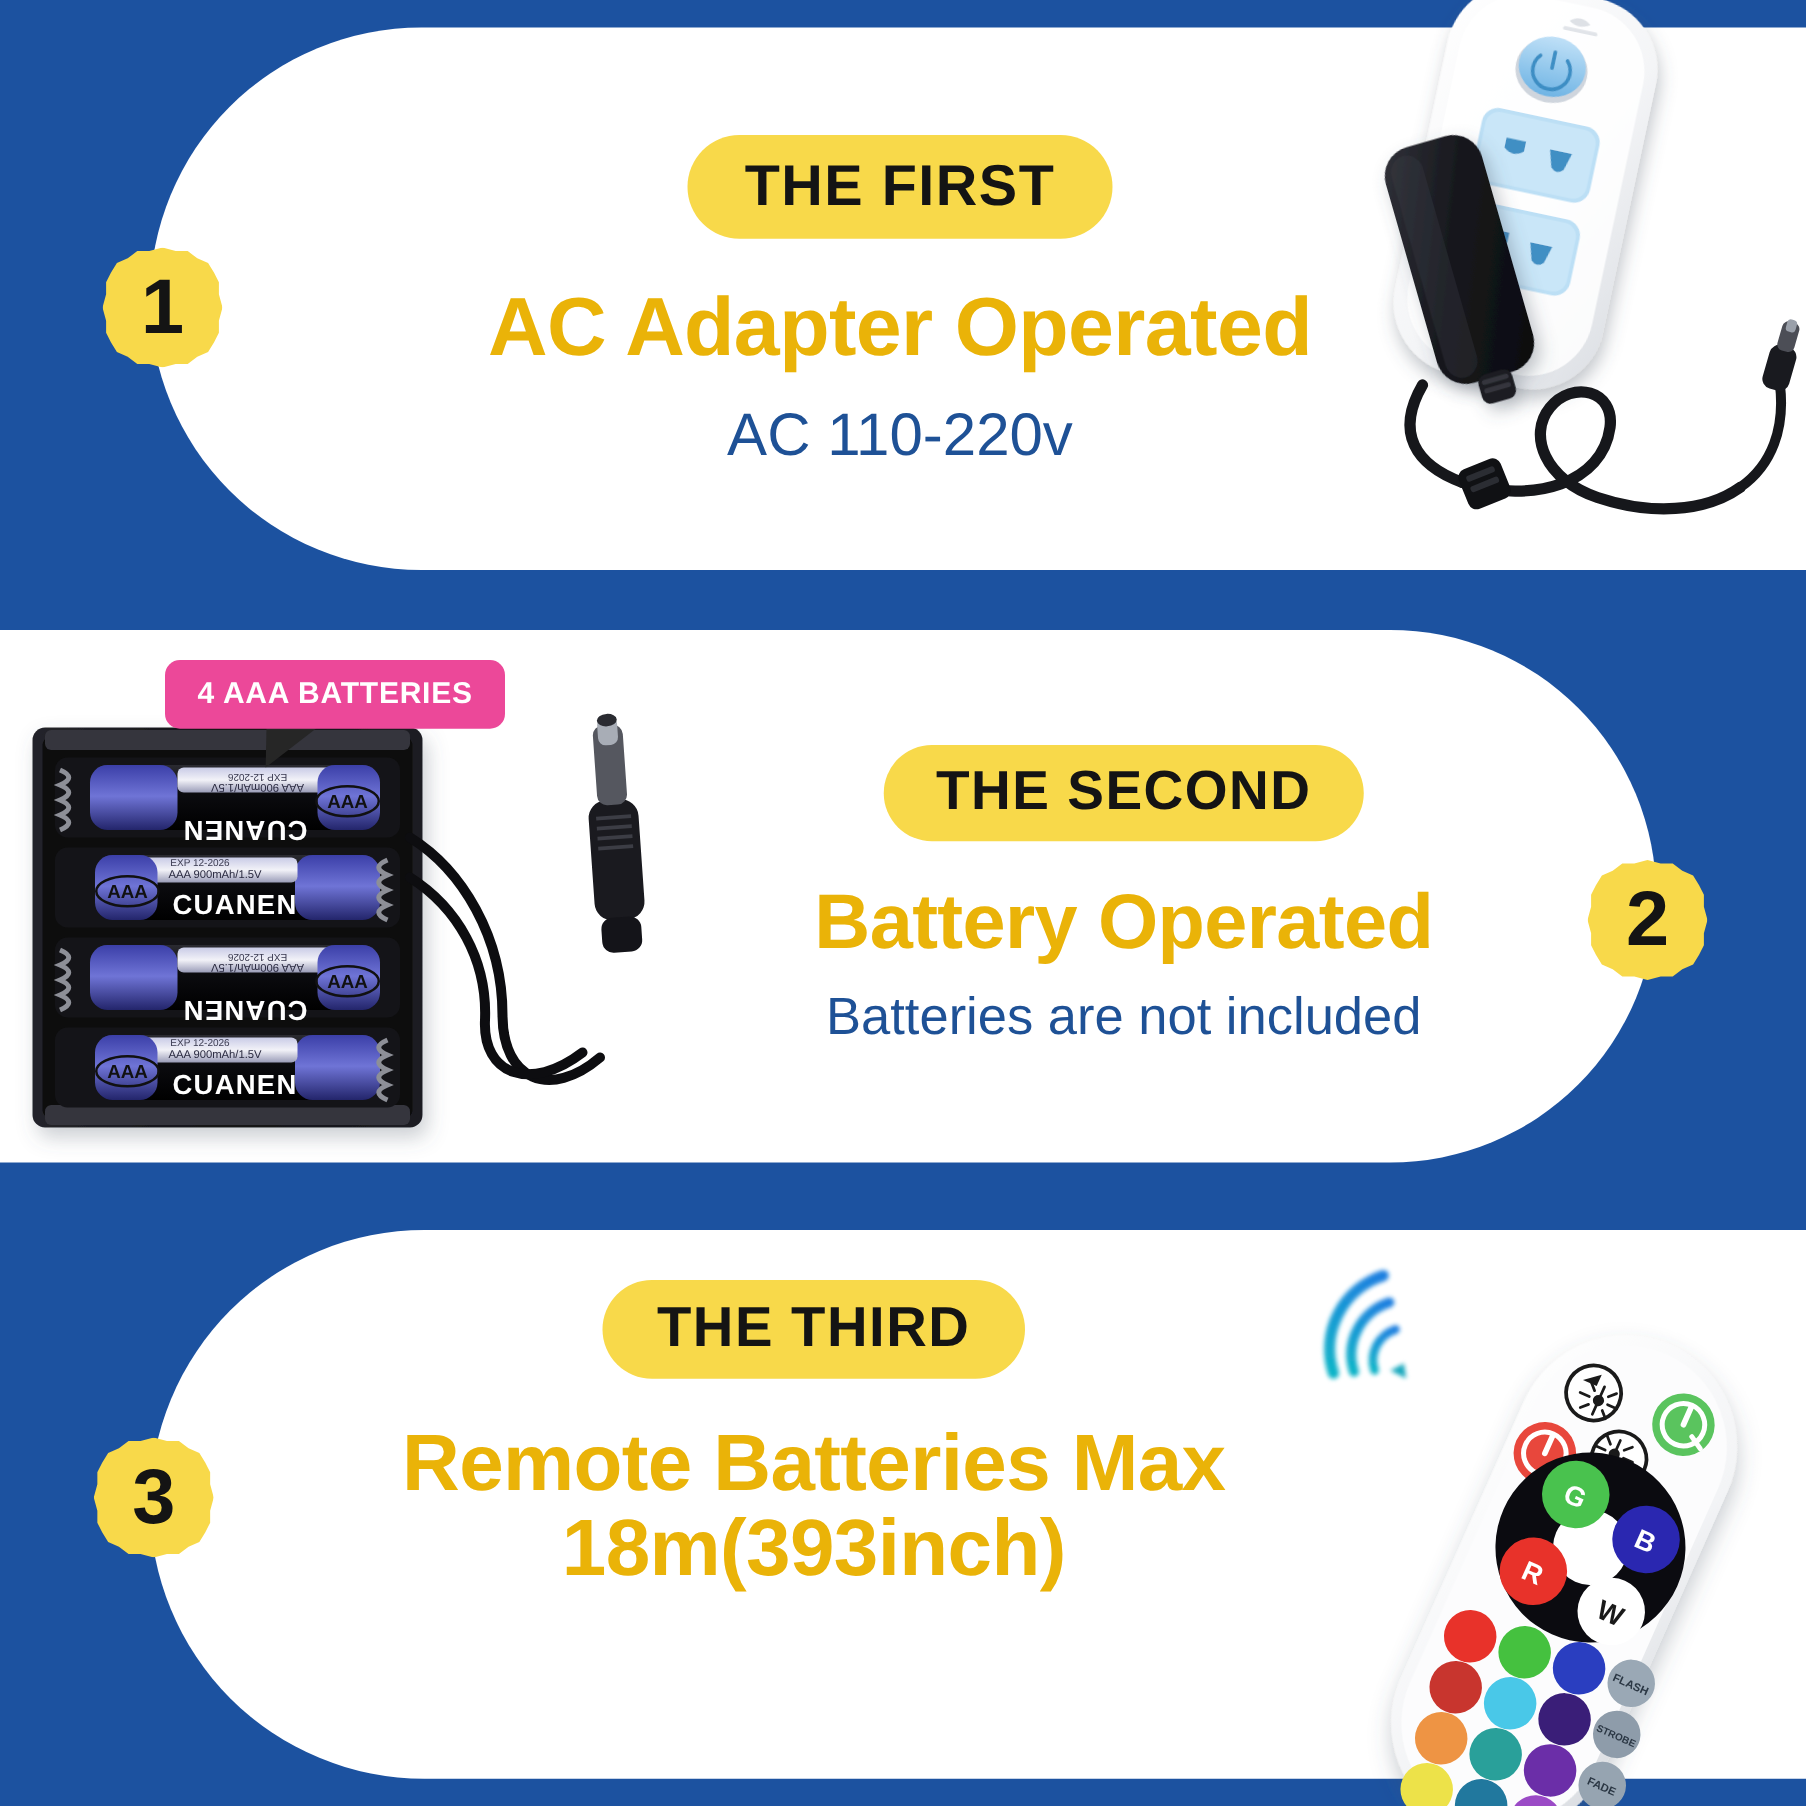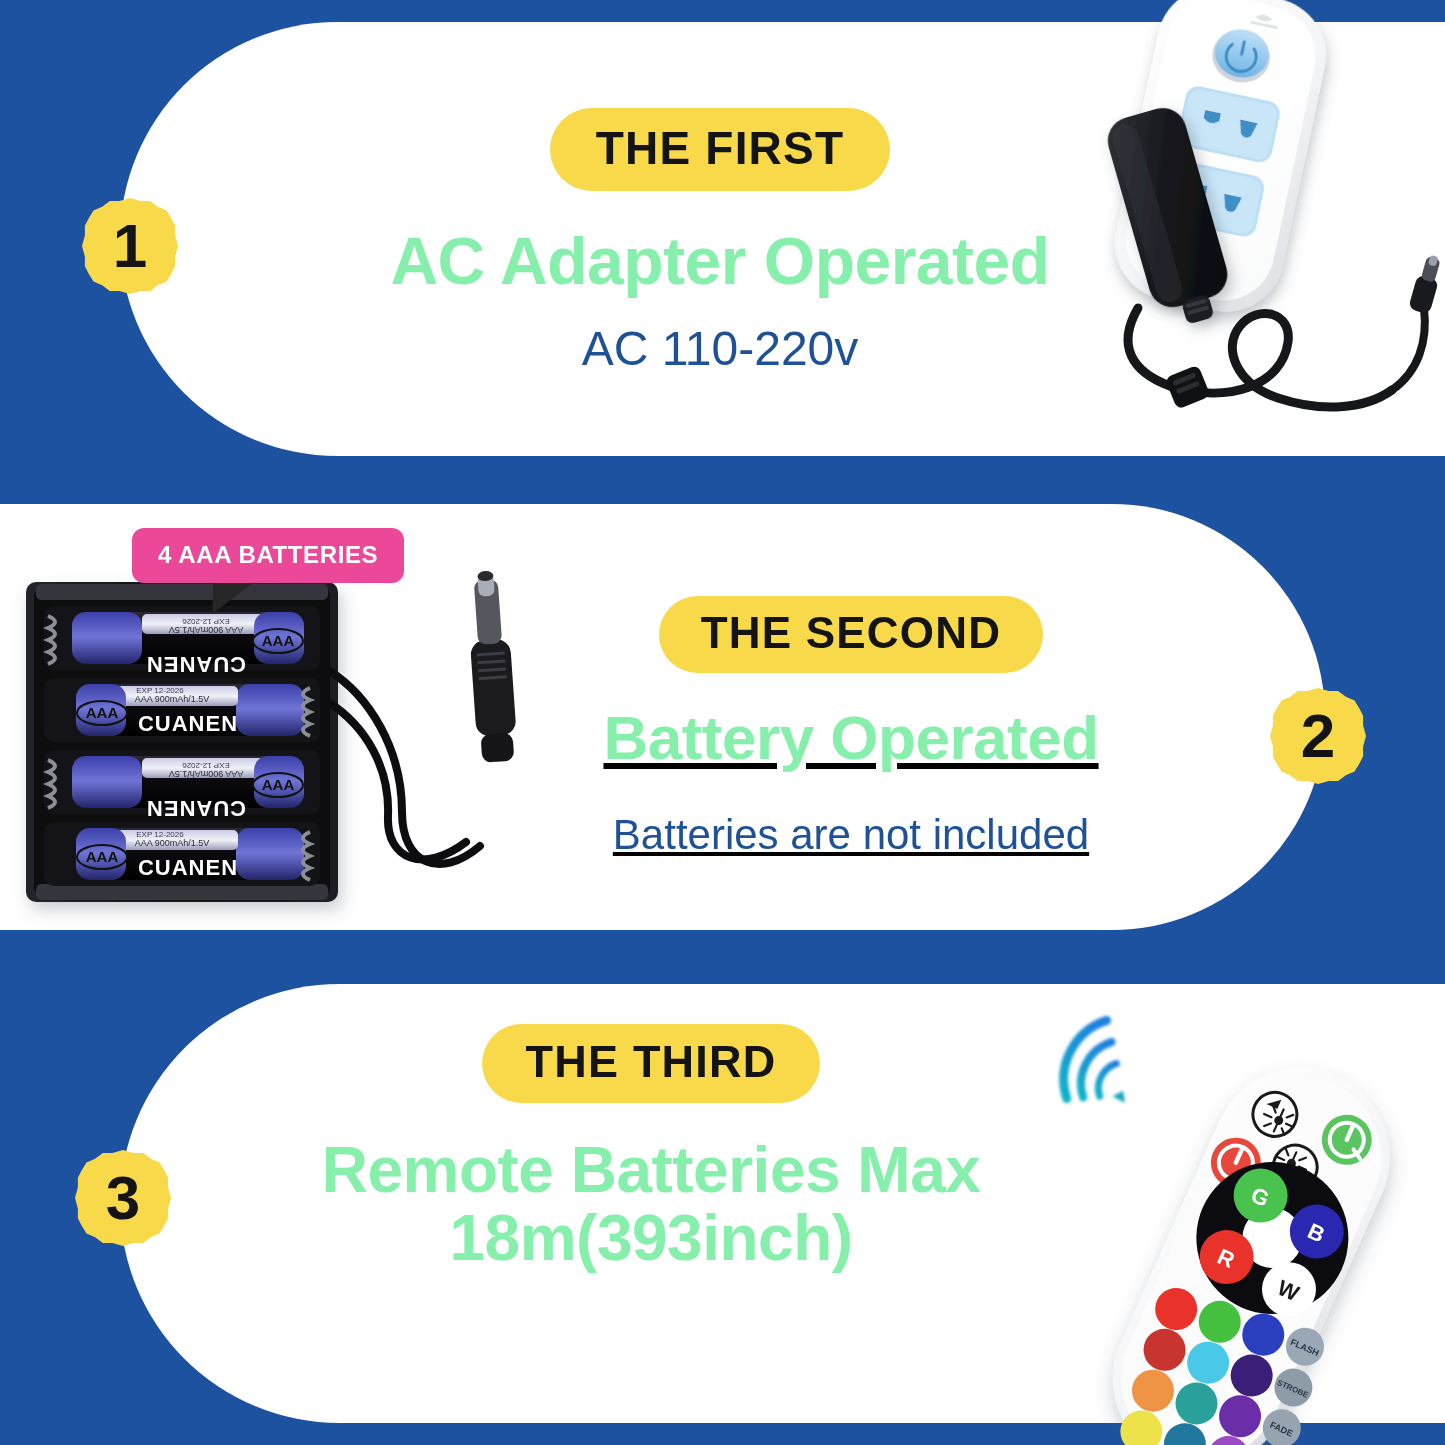--- a/index.html
+++ b/index.html
@@ -60,40 +60,40 @@
   .text-block { position: absolute; text-align: center; z-index: 6; }
   .pill {
     display: inline-block;
     background: #F8D94A;
     color: #141414;
     font-weight: 800;
     letter-spacing: 1.2px;
     border-radius: 999px;
   }
   .headline {
-    color: #86efac;
+    color: #eab308;
     font-weight: 800;
     letter-spacing: -0.5px;
     line-height: 1.06;
   }
   .sub {
     color: #1E5196;
     font-weight: 400;
     line-height: 1.25;
   }
 
   #text-1 { left: 210px; top: 108px; width: 1020px; }
   #text-1 .pill { font-size: 46px; padding: 13px 46px 16px; }
   #text-1 .headline { font-size: 66px; margin-top: 36px; }
   #text-1 .sub { font-size: 48px; margin-top: 22px; }
 
-  #text-2 { left: 456px; top: 596px; width: 790px; text-decoration: underline; }
+  #text-2 { left: 504px; top: 596px; width: 790px; }
   #text-2 .pill { font-size: 44px; padding: 12px 42px 15px; }
   #text-2 .headline { font-size: 62px; margin-top: 32px; }
-  #text-2 .sub { font-size: 42px; margin-top: 38px; }
+  #text-2 .sub { font-size: 42px; margin-top: 16px; }
 
   #text-3 { left: 176px; top: 1040px; width: 950px; }
   #text-3 .pill { font-size: 45px; padding: 12px 44px 15px; }
   #text-3 .headline { font-size: 64px; margin-top: 34px; }
   #text-3 .sub { font-size: 33px; margin-top: 26px; }
 
   
   #ac-adapter-photo {
     position: absolute; left: 1020px; top: -10px;
     width: 430px; height: 480px; z-index: 7;

